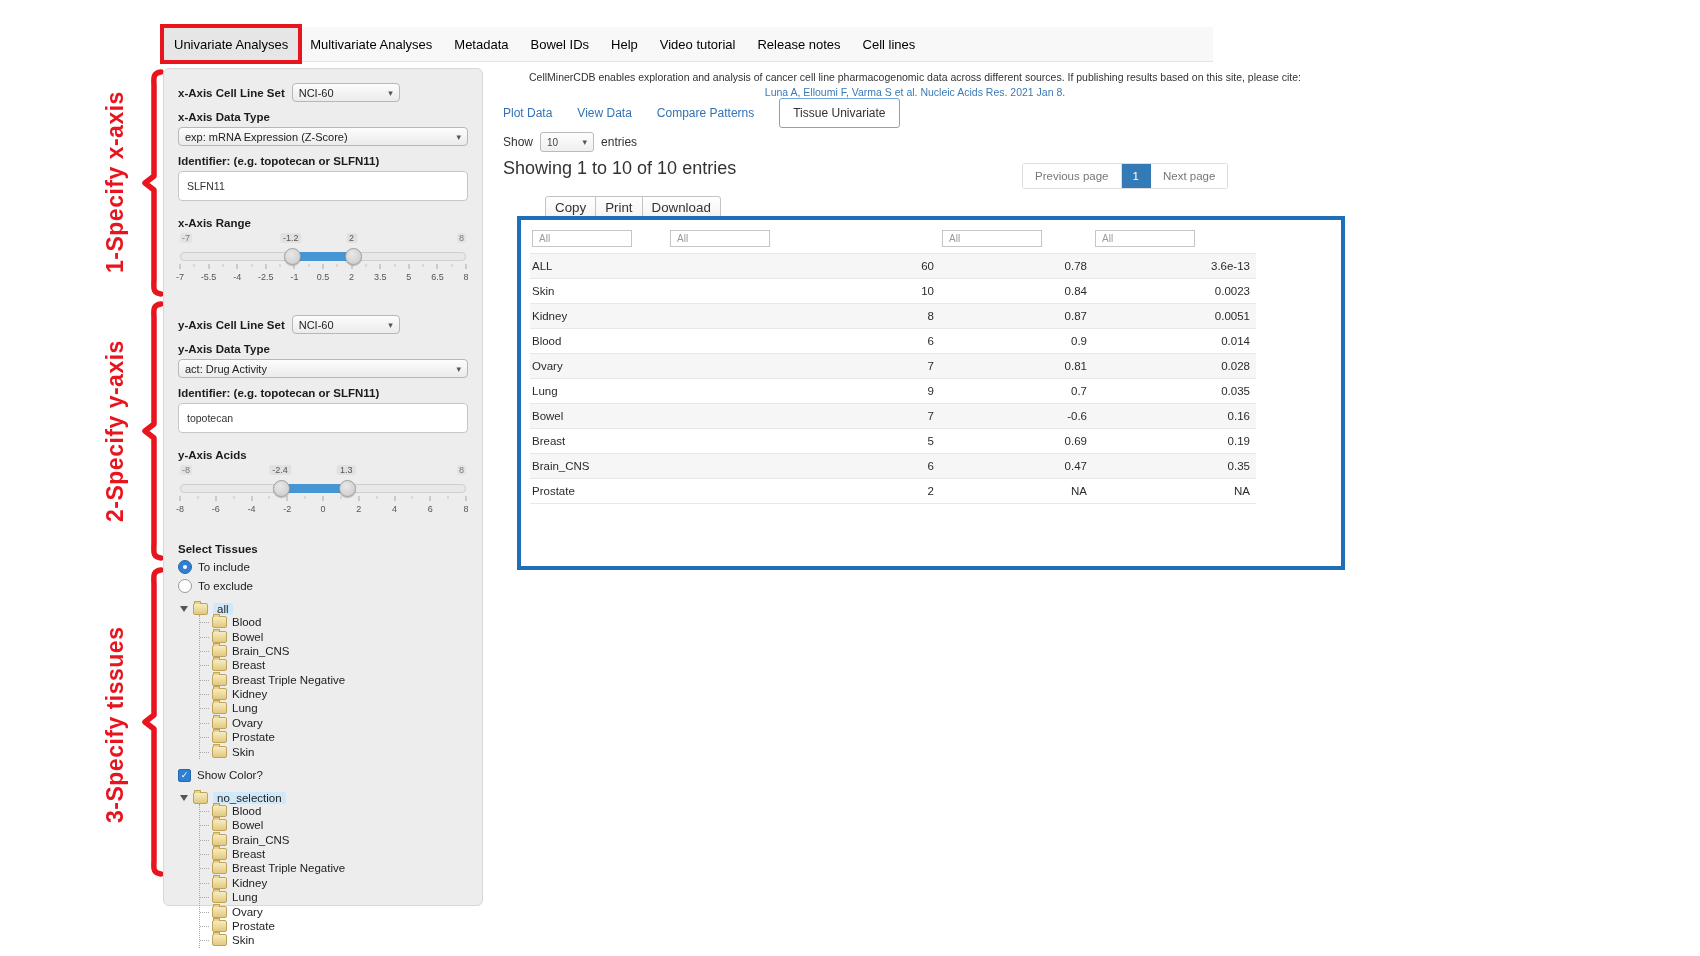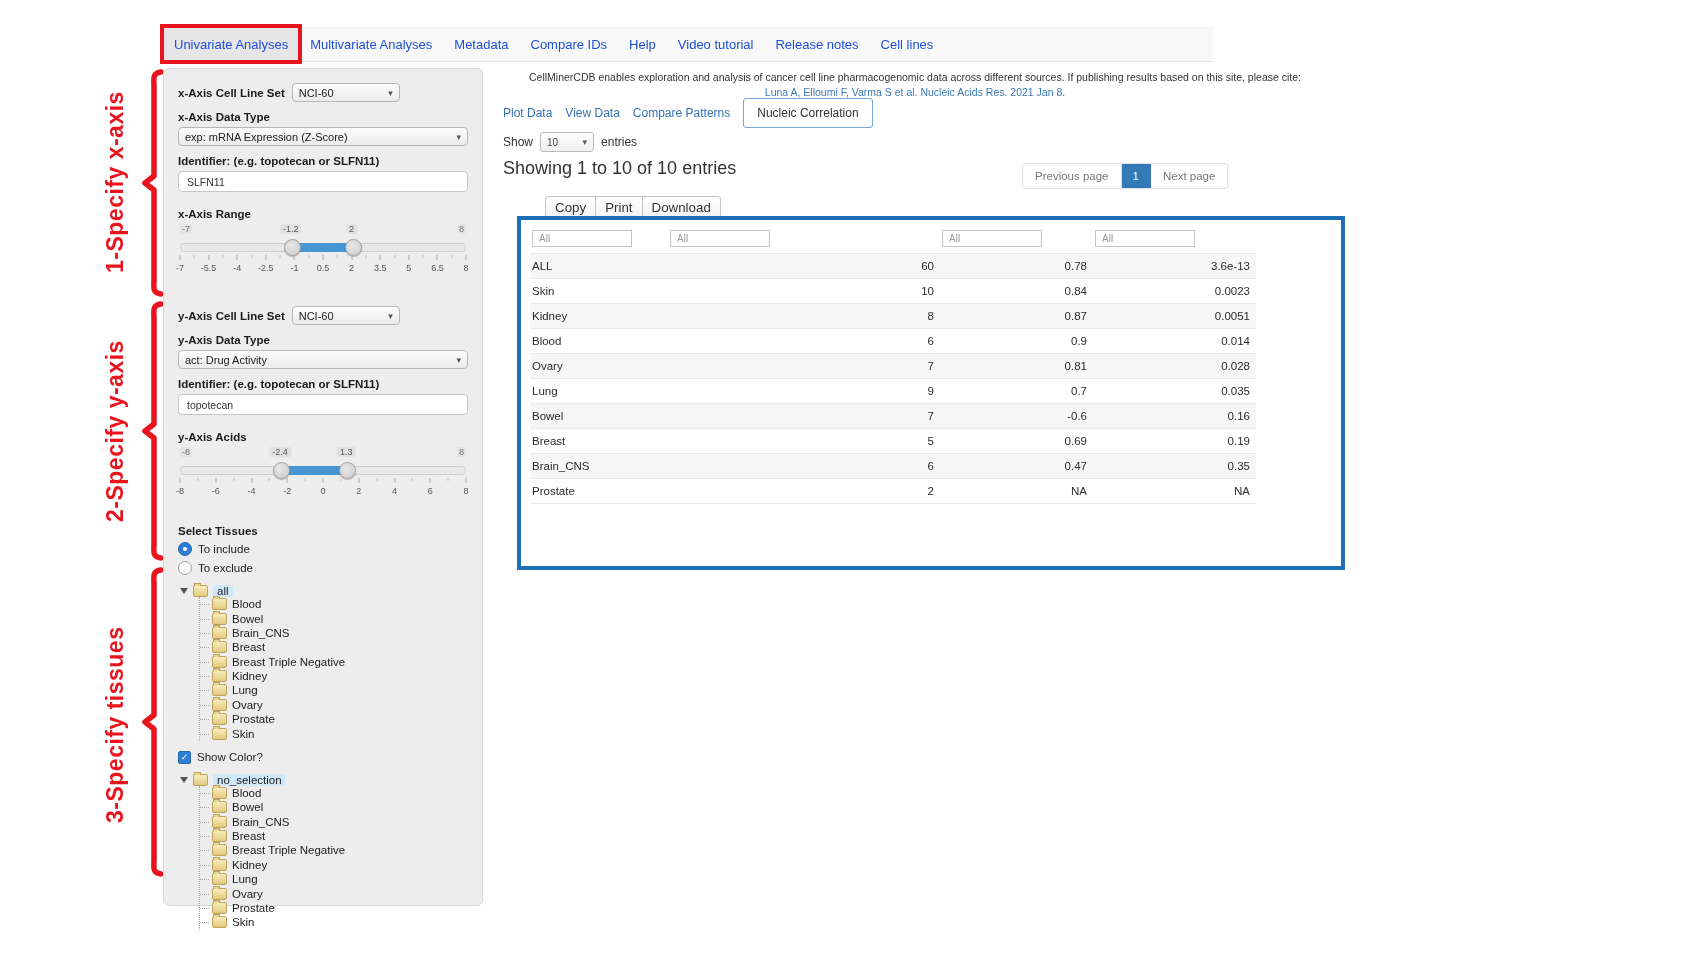--- a/index.html
+++ b/index.html
@@ -1,36 +1,36 @@
 <!DOCTYPE html>
 <html><head>
 <meta charset="utf-8">
 <style>
   html,body{margin:0;padding:0;background:#fff;}
   body{width:1700px;height:956px;position:relative;font-family:"Liberation Sans","DejaVu Sans",sans-serif;color:#222;}
 
   
   .top-nav{position:absolute;left:163px;top:27px;width:1050px;height:34px;background:#f8f8f8;border-bottom:1px solid #e4e4e4;display:flex;align-items:stretch;}
-  .nav-item{display:flex;align-items:center;padding:0 11px;font-size:13px;color:#1d4ed8;white-space:nowrap;cursor:pointer;}
+  .nav-item{display:flex;align-items:center;padding:0 11px;font-size:13px;color:#000000;white-space:nowrap;cursor:pointer;}
   .nav-item.active{background:#e6e6e6;outline:4px solid #e8141e;outline-offset:-1px;}
 
   
   .annot-label{position:absolute;color:#e8141e;font-weight:bold;font-size:23px;writing-mode:vertical-rl;transform:rotate(180deg);display:flex;align-items:center;justify-content:center;width:34px;letter-spacing:.5px;}
   .bracket{position:absolute;left:140px;width:26px;overflow:visible;}
   .bracket path{stroke:#e8141e;stroke-width:5.5;fill:none;stroke-linecap:round;stroke-linejoin:round;}
 
   
   .side-panel{position:absolute;left:163px;top:68px;width:320px;height:838px;background:#ededed;border:1px solid #d8d8d8;border-radius:6px;box-sizing:border-box;padding:14px 14px 10px 14px;font-size:11.5px;}
   .fld-label{font-weight:bold;font-size:11.5px;margin:9px 0 4px 0;color:#1b1b1b;}
   .inline-row{display:flex;align-items:center;gap:7px;margin-bottom:2px;}
   .sel{background:linear-gradient(180deg,#fdfdfd,#eceaea);border:1px solid #b7b7b7;border-radius:4px;height:19px;display:flex;align-items:center;justify-content:space-between;padding:0 6px;font-size:11px;color:#222;cursor:pointer;}
   .sel .chev{color:#555;font-size:9px;margin-left:6px;}
   .sel.small{width:108px;box-sizing:border-box;}
   .sel.full{width:100%;box-sizing:border-box;}
-  .txt-input{background:#fff;border:1px solid #c7c7c7;border-radius:4px;height:21px;width:100%;box-sizing:border-box;font-size:10.5px;padding:0 8px;color:#333;font-family:inherit;}
+  .txt-input{background:#fff;border:1px solid #c7c7c7;border-radius:4px;height:30px;width:100%;box-sizing:border-box;font-size:10.5px;padding:0 8px;color:#333;font-family:inherit;}
 
   
   .slider{position:relative;height:58px;margin:4px 2px 2px 2px;}
   .sl-minmax{position:absolute;top:0;font-size:9px;color:#777;background:#e3e3e3;padding:0 2px;border-radius:2px;}
   .sl-bubble{position:absolute;top:0;transform:translateX(-50%);font-size:9px;color:#555;background:#e1e1e1;padding:0 3px;border-radius:2px;}
   .sl-track{position:absolute;top:19px;left:0;right:0;height:7px;background:#e8e8e8;border:1px solid #cfcfcf;border-radius:4px;}
   .sl-bar{position:absolute;top:19px;height:9px;background:#4596d3;border-radius:2px;}
   .sl-handle{position:absolute;top:15px;width:15px;height:15px;margin-left:-7px;background:radial-gradient(circle at 40% 35%,#e8e8e8,#c9c9c9);border:1px solid #9f9f9f;border-radius:50%;box-shadow:0 1px 1px rgba(0,0,0,.25);cursor:pointer;}
   .sl-ticks{position:absolute;top:29px;left:0;right:0;height:26px;}
   .tick-line{position:absolute;top:2px;width:1px;height:5px;background:#aaa;transform:translateX(-.5px);}
@@ -51,21 +51,21 @@
   .folder{width:13px;height:10px;background:linear-gradient(180deg,#f7ecc0,#e2c97e);border:1px solid #bfa35a;border-radius:2px;position:relative;flex:none;}
   .folder::before{content:"";position:absolute;left:0px;top:-3px;width:5px;height:2px;background:#e9d28a;border:1px solid #bfa35a;border-bottom:none;border-radius:1px 1px 0 0;}
   .root-label{background:#cfe9fb;padding:0 4px;border-radius:2px;}
   .tree-children{margin-left:19px;border-left:1px dotted #a9a9a9;}
   .tree-item{display:flex;align-items:center;gap:5px;padding:1.2px 0 1.2px 12px;position:relative;cursor:pointer;}
   .tree-item::before{content:"";position:absolute;left:0;top:50%;width:9px;border-top:1px dotted #a9a9a9;}
 
   
   .citation{position:absolute;left:500px;top:71px;width:830px;text-align:center;font-size:10.5px;color:#333;}
   .citation-link{position:absolute;left:500px;top:86px;width:830px;text-align:center;font-size:10.5px;color:#3a7ab7;cursor:pointer;}
-  .view-tabs{position:absolute;left:503px;top:98px;display:flex;align-items:center;gap:13px;font-size:12px;}
+  .view-tabs{position:absolute;left:503px;top:98px;display:flex;align-items:center;gap:25px;font-size:12px;}
   .view-tab{color:#3372b5;cursor:pointer;}
   .view-tab.active{color:#333;border:1px solid #74a7d8;background:#fff;padding:7px 13px;border-radius:3px;}
   .show-row{position:absolute;left:503px;top:132px;display:flex;align-items:center;gap:7px;font-size:12px;color:#333;}
   .entries-sel{width:54px;height:20px;background:linear-gradient(180deg,#fdfdfd,#efefef);border:1px solid #bbb;border-radius:3px;display:flex;align-items:center;justify-content:space-between;padding:0 6px;box-sizing:border-box;font-size:10px;color:#444;cursor:pointer;}
   .showing-text{position:absolute;left:503px;top:158px;font-size:18px;color:#333;}
   .pagination{position:absolute;left:1022px;top:163px;display:flex;font-size:11.5px;border-radius:3px;overflow:hidden;border:1px solid #ddd;}
   .page-btn{padding:6px 12px;background:#fff;color:#777;cursor:pointer;border-right:1px solid #ddd;text-align:right;}
   .page-btn.current{background:#337ab7;color:#fff;border-right:1px solid #337ab7;padding:6px 11px;}
   .page-btn:last-child{border-right:none;}
   .export-row{position:absolute;left:533px;top:196px;display:flex;font-size:10.5px;}
@@ -88,21 +88,21 @@
   tr.body-row:nth-child(odd){background:#f6f6f6;}
   tr.body-row{cursor:pointer;}
 </style>
 </head>
 <body>
 
 <div class="top-nav">
     <div class="nav-item active">Univariate Analyses</div>
     <div class="nav-item">Multivariate Analyses</div>
     <div class="nav-item">Metadata</div>
-    <div class="nav-item">Compare IDs</div>
+    <div class="nav-item">Bowel IDs</div>
     <div class="nav-item">Help</div>
     <div class="nav-item">Video tutorial</div>
     <div class="nav-item">Release notes</div>
     <div class="nav-item">Cell lines</div>
   </div>
 
 <div class="annot-label" style="left:98px;top:75px;height:215px;">1-Specify x-axis</div>
 <div class="annot-label" style="left:98px;top:320px;height:222px;">2-Specify y-axis</div>
 <div class="annot-label" style="left:98px;top:600px;height:250px;">3-Specify tissues</div>
 <svg class="bracket" style="top:68px;height:230px;" viewBox="0 0 26 230" width="26" height="230">
@@ -353,21 +353,21 @@
     </div>
 </div>
 
 <div class="citation">CellMinerCDB enables exploration and analysis of cancer cell line pharmacogenomic data across different sources. If publishing results based on this site, please cite:</div>
 <div class="citation-link">Luna A, Elloumi F, Varma S et al. Nucleic Acids Res. 2021 Jan 8.</div>
 
 <div class="view-tabs">
     <div class="view-tab">Plot Data</div>
     <div class="view-tab">View Data</div>
     <div class="view-tab">Compare Patterns</div>
-    <div class="view-tab active">Nucleic Correlation</div>
+    <div class="view-tab active">Tissue Univariate</div>
   </div>
 
 <div class="show-row">
   <span>Show</span>
   <div class="entries-sel">
     <span>10</span>
     <span class="chev" style="font-size:9px;color:#555;">▾</span>
   </div>
   <span>entries</span>
 </div>

